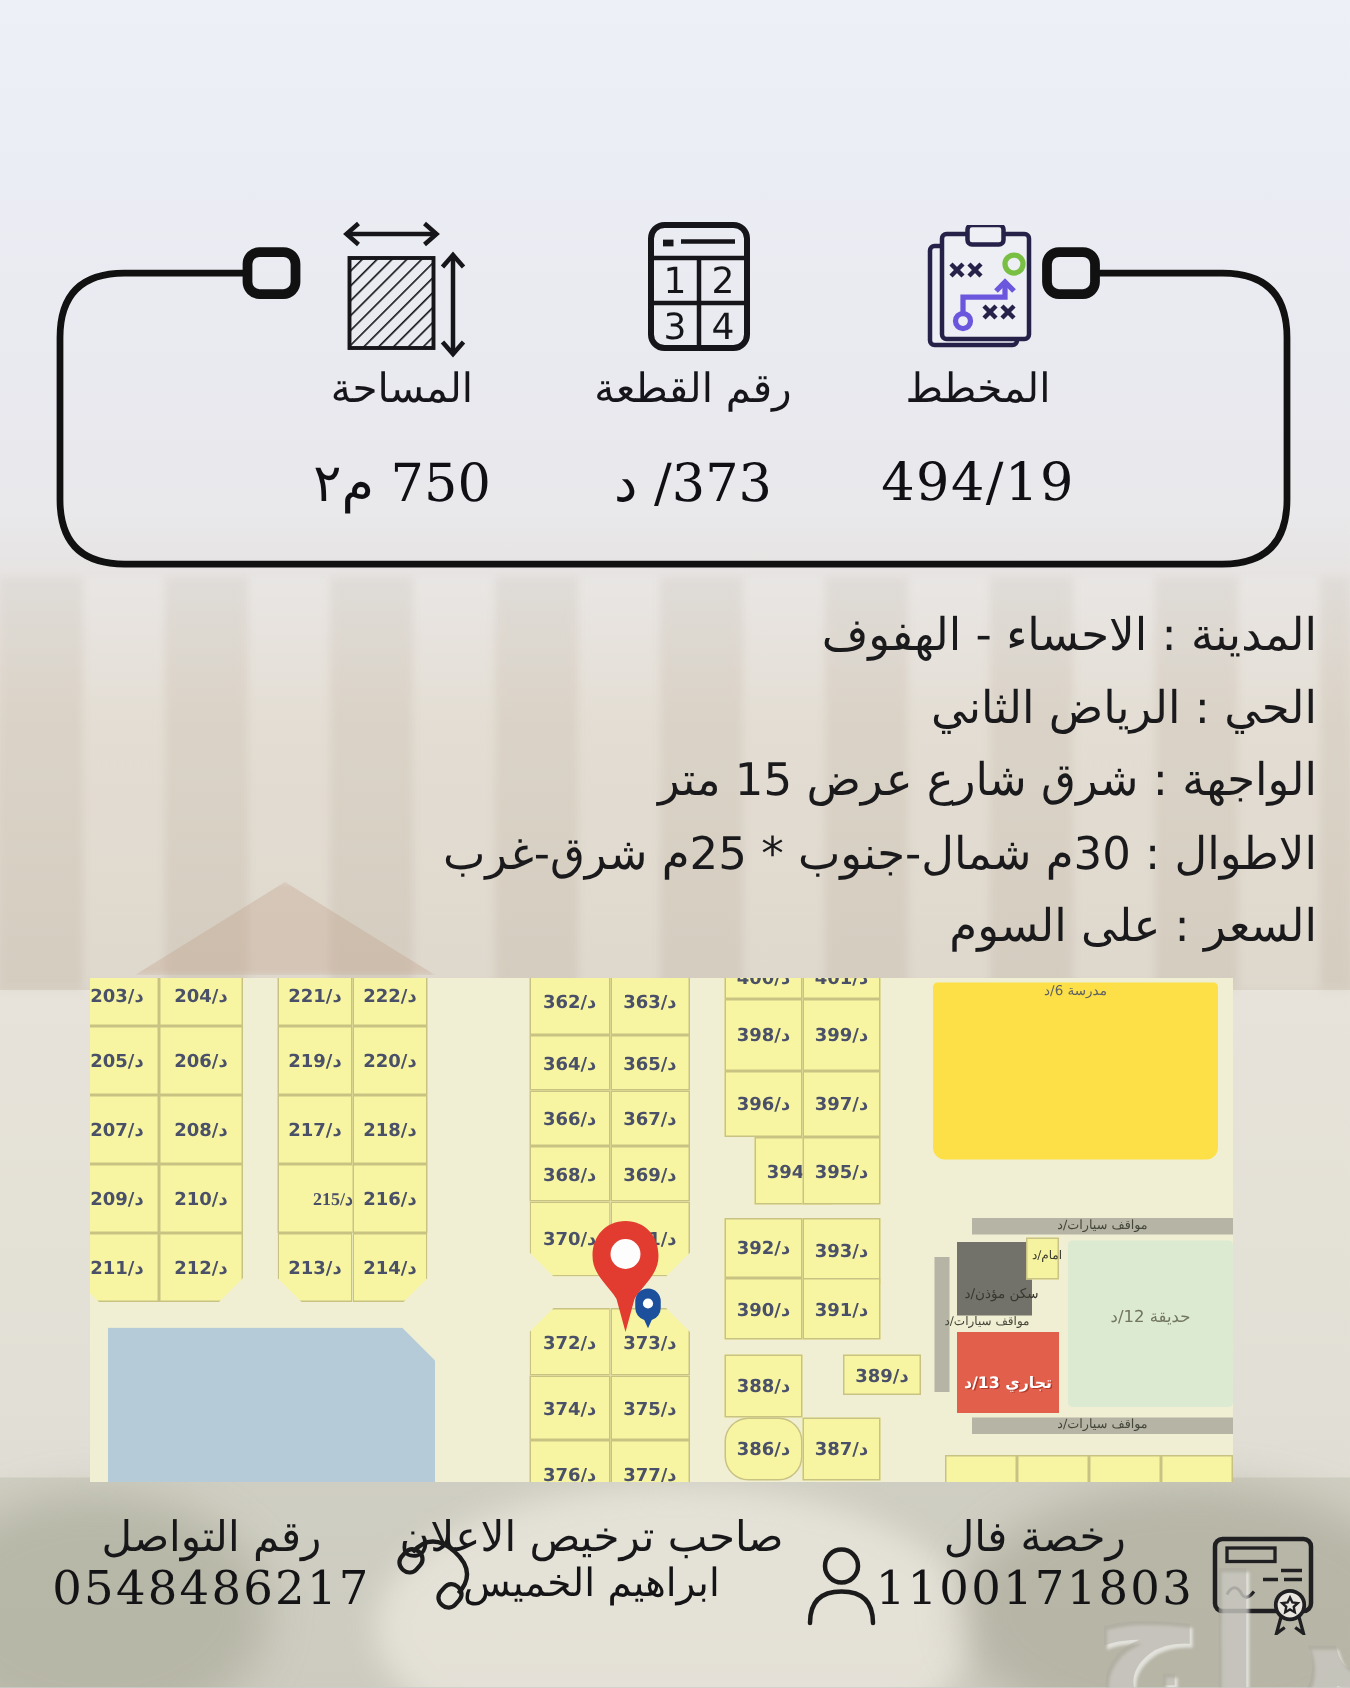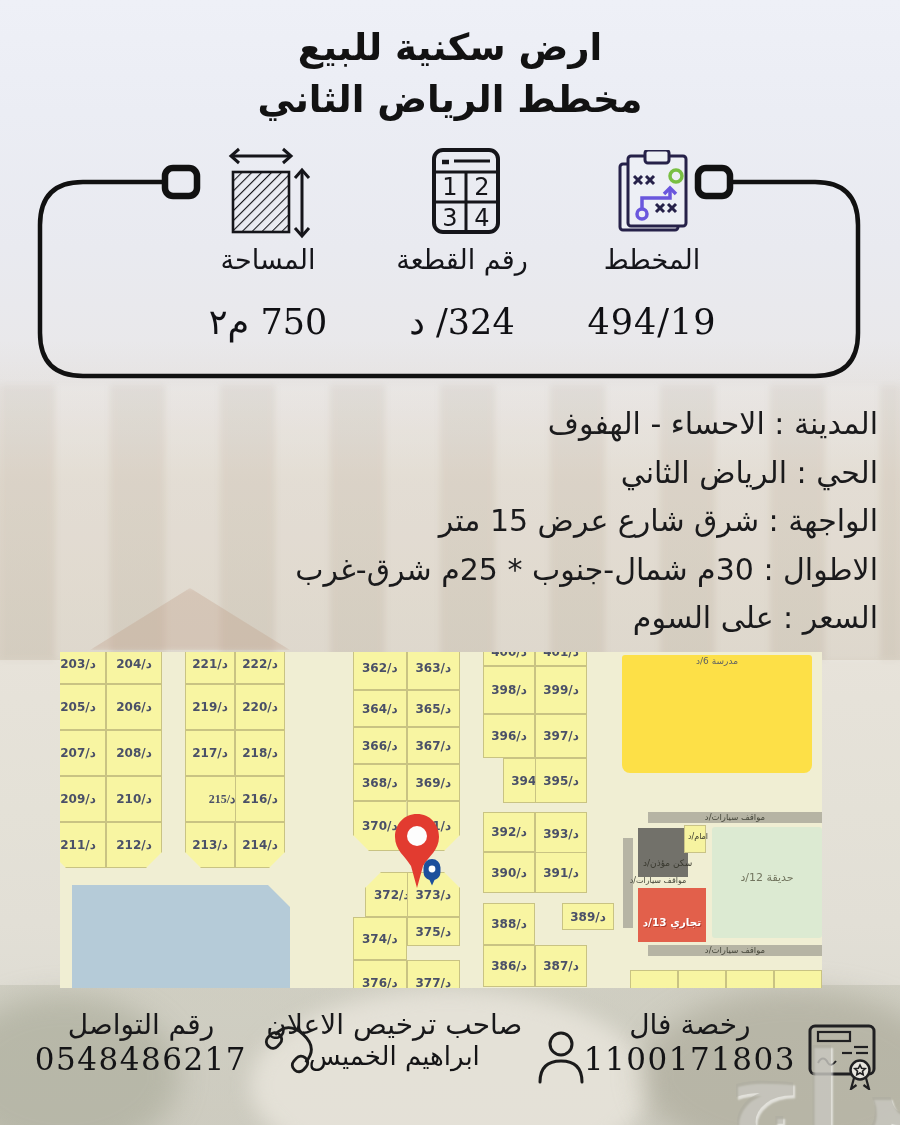--- a/index.html
+++ b/index.html
@@ -76,24 +76,20 @@
 <div id="page">
 
   <div class="ph" id="ph-band"></div>
   <div class="ph" id="ph-texture"></div>
   <div class="ph" id="ph-roof"></div>
   <div class="ph" id="ph-bottom"></div>
   <div class="ph" id="ph-circle"></div>
   <div class="ph" id="ph-green1"></div>
   <div class="ph" id="ph-green2"></div>
 
-  <div id="title">
-    <div class="title-line">ارض سكنية للبيع</div>
-    <div class="title-line">مخطط الرياض الثاني</div>
-  </div>
 
   <div id="card">
     <svg class="border-svg" width="822" height="198">
       <path d="M127 2 H45 Q2 2 2 45 V153 Q2 196 45 196 H777 Q820 196 820 153 V45 Q820 2 777 2 H692" fill="none" stroke="#111111" stroke-width="4.5" stroke-linecap="round"></path>
       <rect x="127" y="-12" width="32" height="28" rx="8" fill="none" stroke="#111111" stroke-width="6.5"></rect>
       <rect x="660" y="-12" width="32" height="28" rx="8" fill="none" stroke="#111111" stroke-width="6.5"></rect>
     </svg>
 
     <svg class="card-icon" id="icon-area" width="86" height="98" viewBox="0 0 86 98">
       <defs>
@@ -140,21 +136,21 @@
       <circle cx="60" cy="26" r="6" fill="none" stroke="#79bf43" stroke-width="3.5"></circle>
       <circle cx="26" cy="64" r="5" fill="none" stroke="#6a57dd" stroke-width="3.5"></circle>
       <path d="M26 59 L26 48 L54 48 L54 38" fill="none" stroke="#6a57dd" stroke-width="3.5"></path>
       <polyline points="48,44 54,38 60,44" fill="none" stroke="#6a57dd" stroke-width="3.5"></polyline>
     </svg>
 
     <div class="card-col card-label col-plan">المخطط</div>
     <div class="card-col card-label col-plot">رقم القطعة</div>
     <div class="card-col card-label col-area">المساحة</div>
     <div class="card-col card-value col-plan">494/19</div>
-    <div class="card-col card-value col-plot">324/ د</div>
+    <div class="card-col card-value col-plot">373/ د</div>
     <div class="card-col card-value col-area">750 م٢</div>
   </div>
 
   <div id="details">
     <div class="detail-line">المدينة : الاحساء - الهفوف</div>
     <div class="detail-line">الحي : الرياض الثاني</div>
     <div class="detail-line">الواجهة : شرق شارع عرض 15 متر</div>
     <div class="detail-line">الاطوال : 30م شمال-جنوب * 25م شرق-غرب</div>
     <div class="detail-line">السعر : على السوم</div>
   </div>
@@ -211,41 +207,41 @@
       <div class="plot-cell" style="left: 293px; top: -6px; width: 53.5px; height: 44px;">362/د</div>
       <div class="plot-cell" style="left: 346.5px; top: -6px; width: 53.5px; height: 44px;">363/د</div>
       <div class="plot-cell" style="left: 293px; top: 38px; width: 53.5px; height: 37px;">364/د</div>
       <div class="plot-cell" style="left: 346.5px; top: 38px; width: 53.5px; height: 37px;">365/د</div>
       <div class="plot-cell" style="left: 293px; top: 75px; width: 53.5px; height: 37px;">366/د</div>
       <div class="plot-cell" style="left: 346.5px; top: 75px; width: 53.5px; height: 37px;">367/د</div>
       <div class="plot-cell" style="left: 293px; top: 112px; width: 53.5px; height: 37px;">368/د</div>
       <div class="plot-cell" style="left: 346.5px; top: 112px; width: 53.5px; height: 37px;">369/د</div>
       <div class="plot-cell ch-bl" style="left: 293px; top: 149px; width: 53.5px; height: 50px;">370/د</div>
       <div class="plot-cell ch-br" style="left: 346.5px; top: 149px; width: 53.5px; height: 50px;">371/د</div>
-      <div class="plot-cell ch-tl" style="left: 293px; top: 220px; width: 53.5px; height: 45px; margin-left: 12px;">372/د</div>
+      <div class="plot-cell ch-tl" style="left: 293px; top: 220px; width: 53.5px; height: 45px;">372/د</div>
       <div class="plot-cell ch-tr" style="left: 346.5px; top: 220px; width: 53.5px; height: 45px;">373/د</div>
       <div class="plot-cell" style="left: 293px; top: 265px; width: 53.5px; height: 43px;">374/د</div>
-      <div class="plot-cell" style="left: 346.5px; top: 265px; width: 53.5px; height: 29px;">375/د</div>
+      <div class="plot-cell" style="left: 346.5px; top: 265px; width: 53.5px; height: 43px;">375/د</div>
       <div class="plot-cell" style="left: 293px; top: 308px; width: 53.5px; height: 45px;">376/د</div>
       <div class="plot-cell" style="left: 346.5px; top: 308px; width: 53.5px; height: 45px;">377/د</div>
       <div class="plot-cell" style="left: 423px; top: -14px; width: 52px; height: 28px;">400/د</div>
       <div class="plot-cell" style="left: 475px; top: -14px; width: 52px; height: 28px;">401/د</div>
       <div class="plot-cell" style="left: 423px; top: 14px; width: 52px; height: 48px;">398/د</div>
       <div class="plot-cell" style="left: 475px; top: 14px; width: 52px; height: 48px;">399/د</div>
       <div class="plot-cell" style="left: 423px; top: 62px; width: 52px; height: 44px;">396/د</div>
       <div class="plot-cell" style="left: 475px; top: 62px; width: 52px; height: 44px;">397/د</div>
       <div class="plot-cell" style="left: 443px; top: 106px; width: 52px; height: 45px;">394/د</div>
       <div class="plot-cell" style="left: 475px; top: 106px; width: 52px; height: 45px;">395/د</div>
       <div class="plot-cell" style="left: 423px; top: 160px; width: 52px; height: 40px;">392/د</div>
       <div class="plot-cell" style="left: 475px; top: 160px; width: 52px; height: 44px;">393/د</div>
       <div class="plot-cell" style="left: 423px; top: 200px; width: 52px; height: 41px;">390/د</div>
       <div class="plot-cell" style="left: 475px; top: 200px; width: 52px; height: 41px;">391/د</div>
       <div class="plot-cell" style="left: 423px; top: 251px; width: 52px; height: 42px;">388/د</div>
       <div class="plot-cell" style="left: 502px; top: 251px; width: 52px; height: 27px;">389/د</div>
-      <div class="plot-cell" style="left: 423px; top: 293px; width: 52px; height: 42px;">386/د</div>
+      <div class="plot-cell" style="left: 423px; top: 293px; width: 52px; height: 42px; border-radius: 16px;">386/د</div>
       <div class="plot-cell" style="left: 475px; top: 293px; width: 52px; height: 42px;">387/د</div>
       <svg class="pin-red" width="48" height="78" viewBox="0 0 48 78">
       <path d="M24 2 C11 2 2 12 2 25 C2 38 12 44 18 54 L24 76 L30 54 C36 44 46 38 46 25 C46 12 37 2 24 2 Z" fill="#e23b30"></path>
       <circle cx="24" cy="24" r="10" fill="#fdfdfd"></circle>
     </svg>
 
     <svg class="pin-blue" width="20" height="28" viewBox="0 0 20 28">
       <path d="M10 1 a8.5 8.5 0 0 1 8.5 8.5 v4.5 a8.5 8.5 0 0 1 -6 8 l-2.5 5.5 l-2.5 -5.5 a8.5 8.5 0 0 1 -6 -8 v-4.5 A8.5 8.5 0 0 1 10 1 Z" fill="#1c4f9c"></path>
       <circle cx="10" cy="11" r="3.4" fill="#ffffff"></circle>
     </svg>

